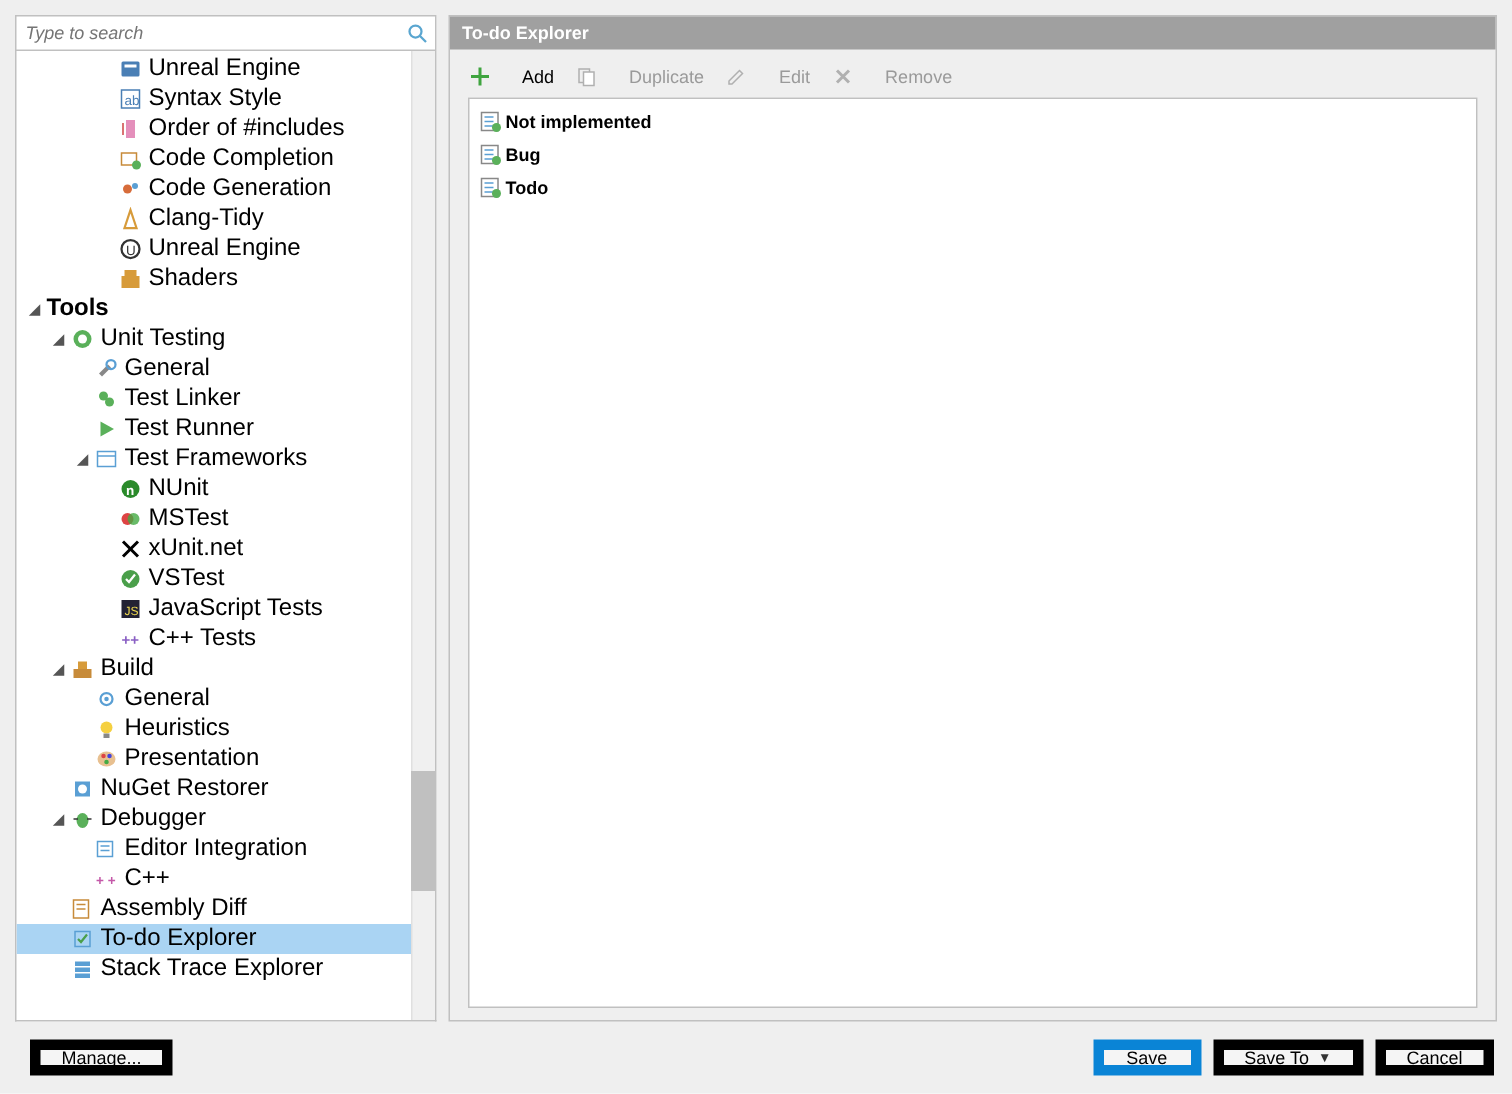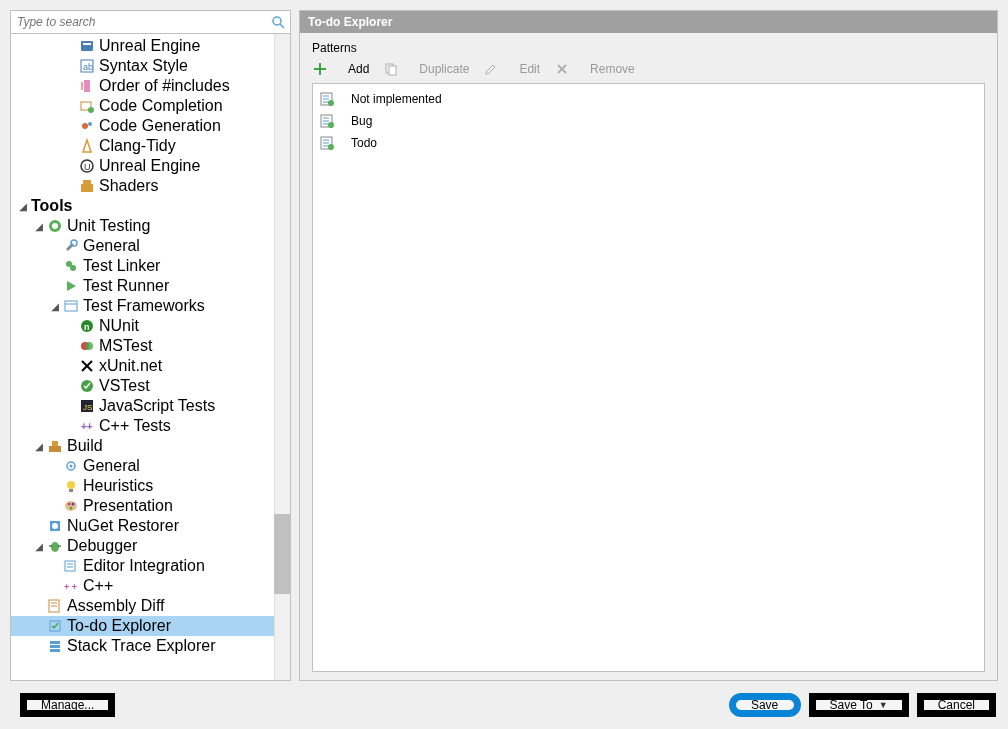--- a/index.html
+++ b/index.html
@@ -137,42 +137,43 @@
 .tbtn-icon { width: 16px; height: 16px; display:flex; align-items:center; justify-content:center; }
 .pattern-list {
   flex: 1;
   border: 1px solid #c0c0c0;
   background: #fff;
   padding: 4px;
 }
 .pattern-row {
   display: flex; align-items: center;
   height: 22px;
-  gap: 16px;
+  gap: 2px;
   padding-left: 2px;
+  font-weight: bold;
 }
 .pattern-icon { width: 16px; height: 16px; display:flex; align-items:center; justify-content:center; }
 .footer {
   height: 48px;
   padding: 8px 12px;
   display: flex;
   align-items: center;
   background: #efefef;
 }
 .btn {
   height: 24px;
   padding: 0 14px;
   background: #f5f5f5;
   border: 7px solid #000000;
   font-size: 12px;
   cursor: pointer;
   display: flex; align-items: center; justify-content: center;
   gap: 6px;
 }
-.btn.primary { border-color: #0a84d6; border-radius: 12px; }
+.btn.primary { border-color: #0a84d6; }
 .footer-spacer { flex: 1; }
 .footer .btn { min-width: 72px; margin-left: 8px; }
 .dropdown-arrow { font-size: 9px; color: #333; }
 svg { display: block; }
 </style>
 </head>
 <body>
 
 <div class="main-layout">
   <div class="sidebar">
@@ -527,21 +528,20 @@
         </div>
       <div class="scrollbar-track">
         <div class="scrollbar-thumb"></div>
       </div>
     </div>
   </div>
 
   <div class="content">
     <div class="content-header">To-do Explorer</div>
     <div class="content-body">
-      <div class="section-label">Patterns</div>
       <div class="toolbar">
         <div class="tbtn">
           <span class="tbtn-icon">
             <svg width="14" height="14" viewBox="0 0 14 14">
                 <rect x="6" y="1" width="2" height="12" fill="#3fa43f"></rect>
                 <rect x="1" y="6" width="12" height="2" fill="#3fa43f"></rect>
               </svg>
           </span>
           <span>Add</span>
         </div>

